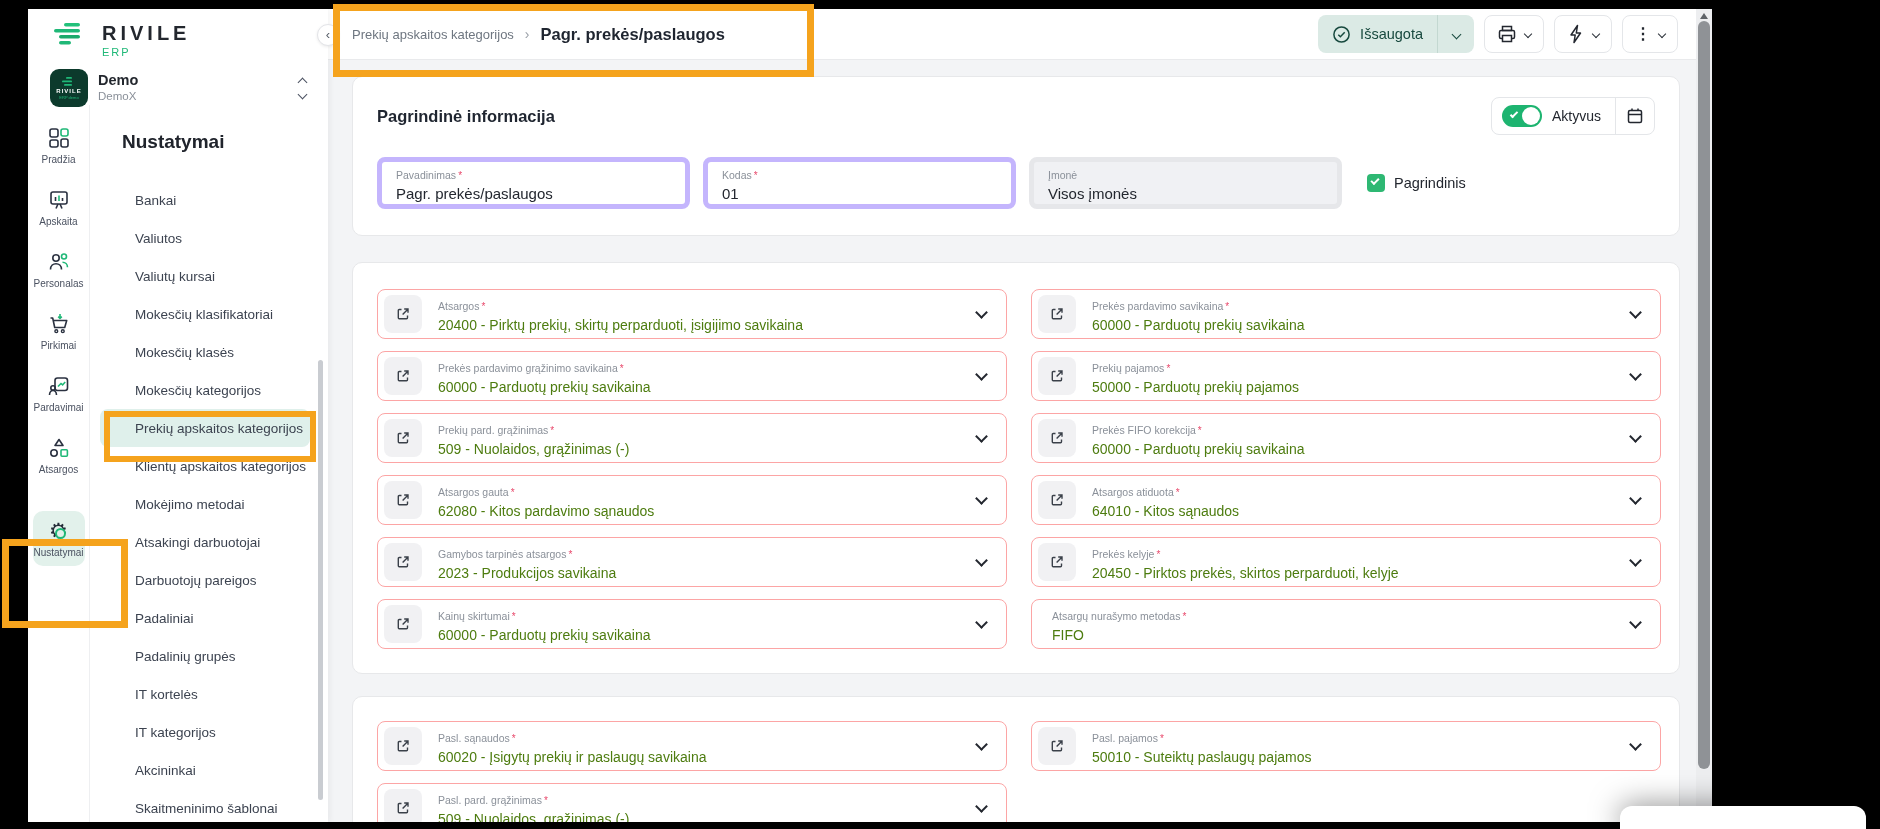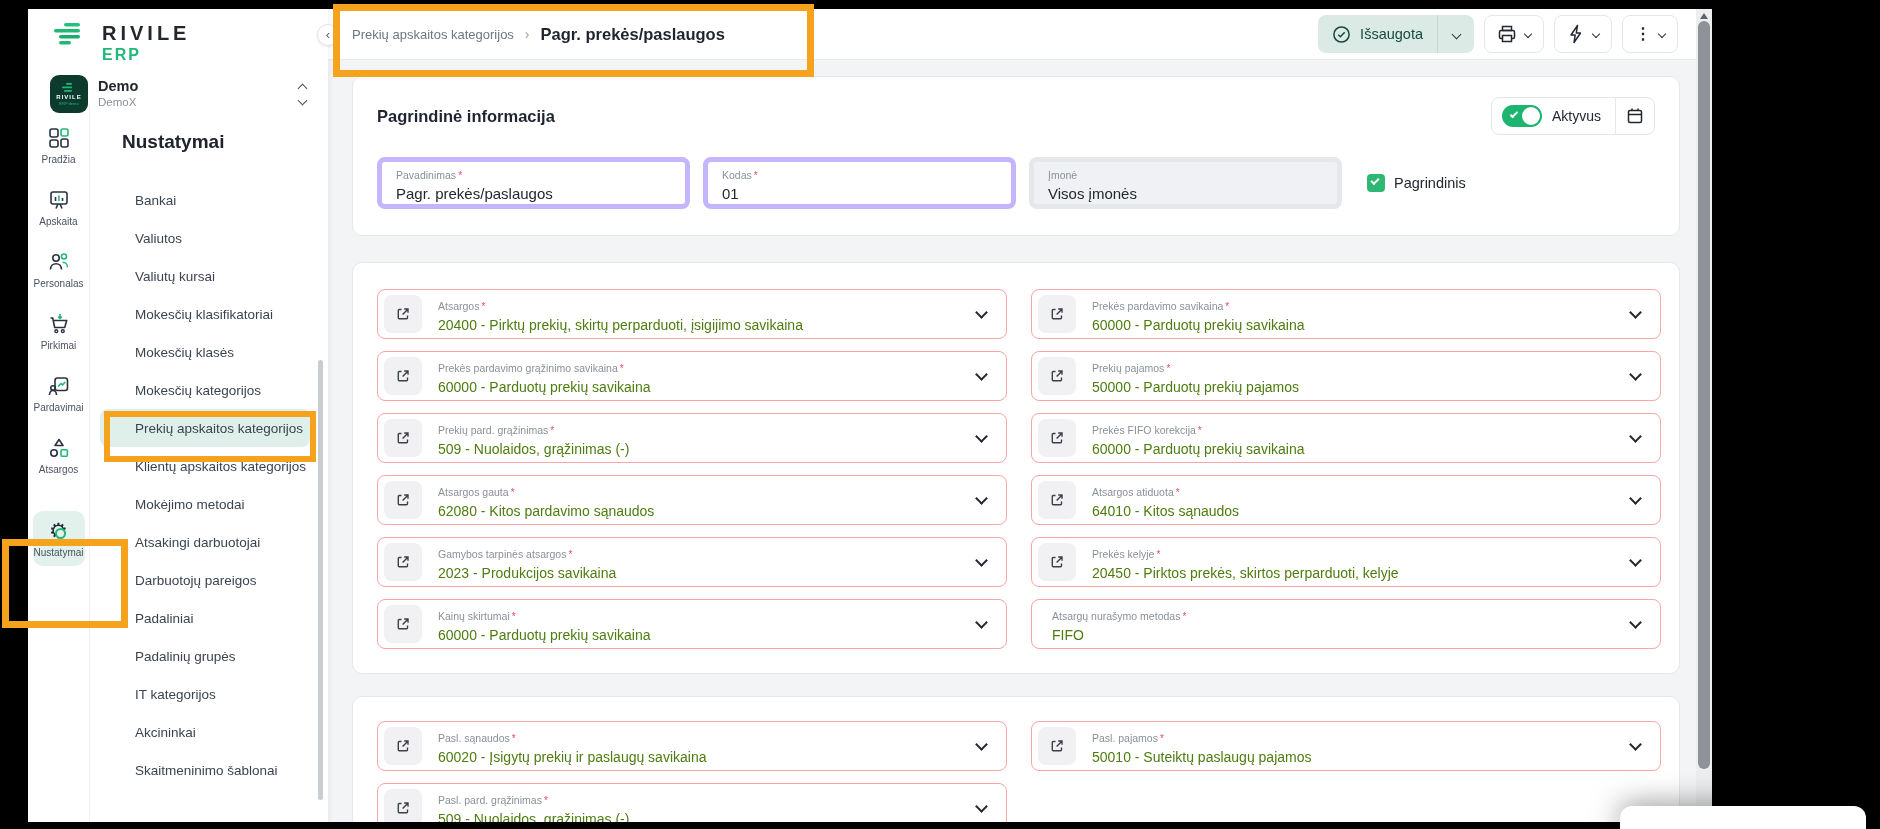--- a/index.html
+++ b/index.html
@@ -9,21 +9,21 @@
 
   .app { position:absolute; left:28px; top:9px; width:1684px; height:813px;
          background:#F3F4F6; display:flex; overflow:hidden; }
 
   
   .left { width:300px; background:#fff; flex-shrink:0; display:flex; flex-direction:column;
           box-shadow:2px 0 6px rgba(0,0,0,.05); z-index:2; }
   .left-header { height:96px; padding:10px 10px 0 12px; flex-shrink:0; }
   .logo-row { display:flex; align-items:flex-start; gap:12px; padding-left:14px; margin-top:4px; }
   .logo-name { font-size:20px; font-weight:800; letter-spacing:4px; color:#23272E; line-height:1; }
-  .logo-sub { font-size:16px; font-weight:700; letter-spacing:2px; color:#1FB877; margin-top:3px; }
+  .logo-sub { font-size:11px; font-weight:400; letter-spacing:2px; color:#1FB877; margin-top:3px; }
   .workspace { display:flex; align-items:center; gap:10px; margin-top:11px; padding-left:10px; cursor:pointer; }
   .ws-tile { width:38px; height:38px; border-radius:9px; background:#0C3A2C; flex-shrink:0;
              display:flex; flex-direction:column; align-items:center; justify-content:center; gap:1px; }
   .ws-tile .bars { display:block; }
   .ws-name-big { font-size:6px; font-weight:700; letter-spacing:1px; color:#fff; }
   .ws-name-sub { font-size:4px; color:#1FB877; }
   .ws-meta { line-height:1.2; }
   .ws-title { font-size:14.5px; font-weight:700; color:#23272E; }
   .ws-code { font-size:11.5px; color:#8A9099; margin-top:1px; }
   .ws-chevs { margin-left:auto; margin-right:12px; display:flex; flex-direction:column; gap:5px; }
@@ -248,20 +248,21 @@
           <div class="menu-item">Mokesčių klasifikatoriai</div>
           <div class="menu-item">Mokesčių klasės</div>
           <div class="menu-item">Mokesčių kategorijos</div>
           <div class="menu-item active">Prekių apskaitos kategorijos</div>
           <div class="menu-item">Klientų apskaitos kategorijos</div>
           <div class="menu-item">Mokėjimo metodai</div>
           <div class="menu-item">Atsakingi darbuotojai</div>
           <div class="menu-item">Darbuotojų pareigos</div>
           <div class="menu-item">Padaliniai</div>
           <div class="menu-item">Padalinių grupės</div>
+          <div class="menu-item">IT kortelės</div>
           <div class="menu-item">IT kategorijos</div>
           <div class="menu-item">Akcininkai</div>
           <div class="menu-item">Skaitmeninimo šablonai</div>
         </div>
         <div class="submenu-thumb"></div>
       </div>
     </div>
   </div>
 
   <div class="main">

